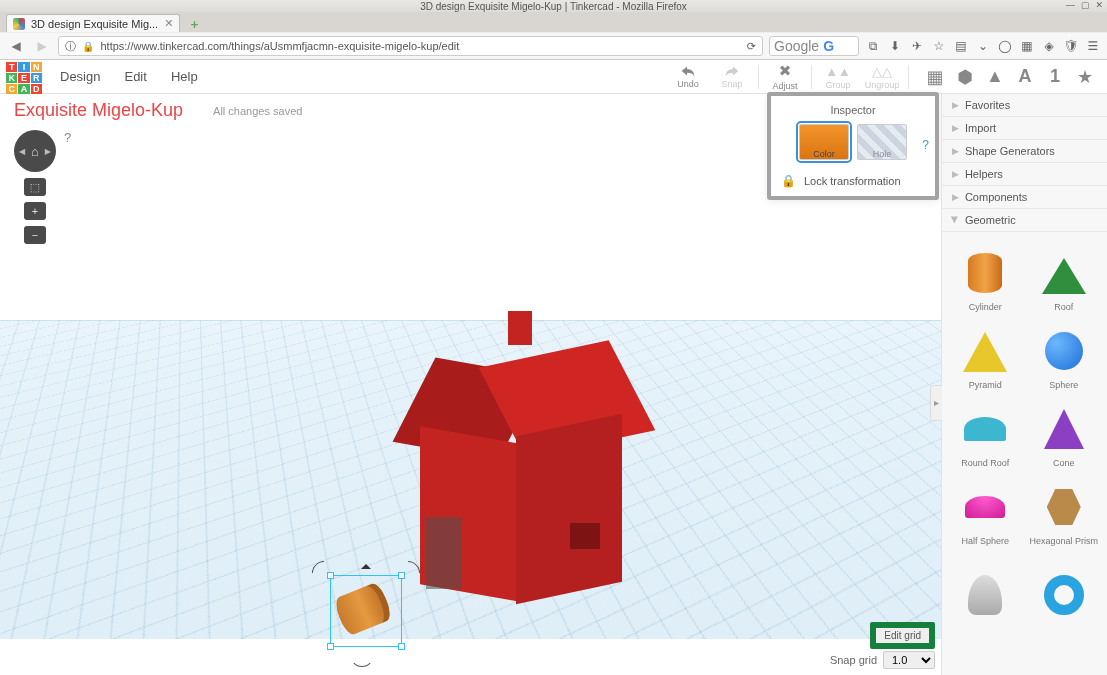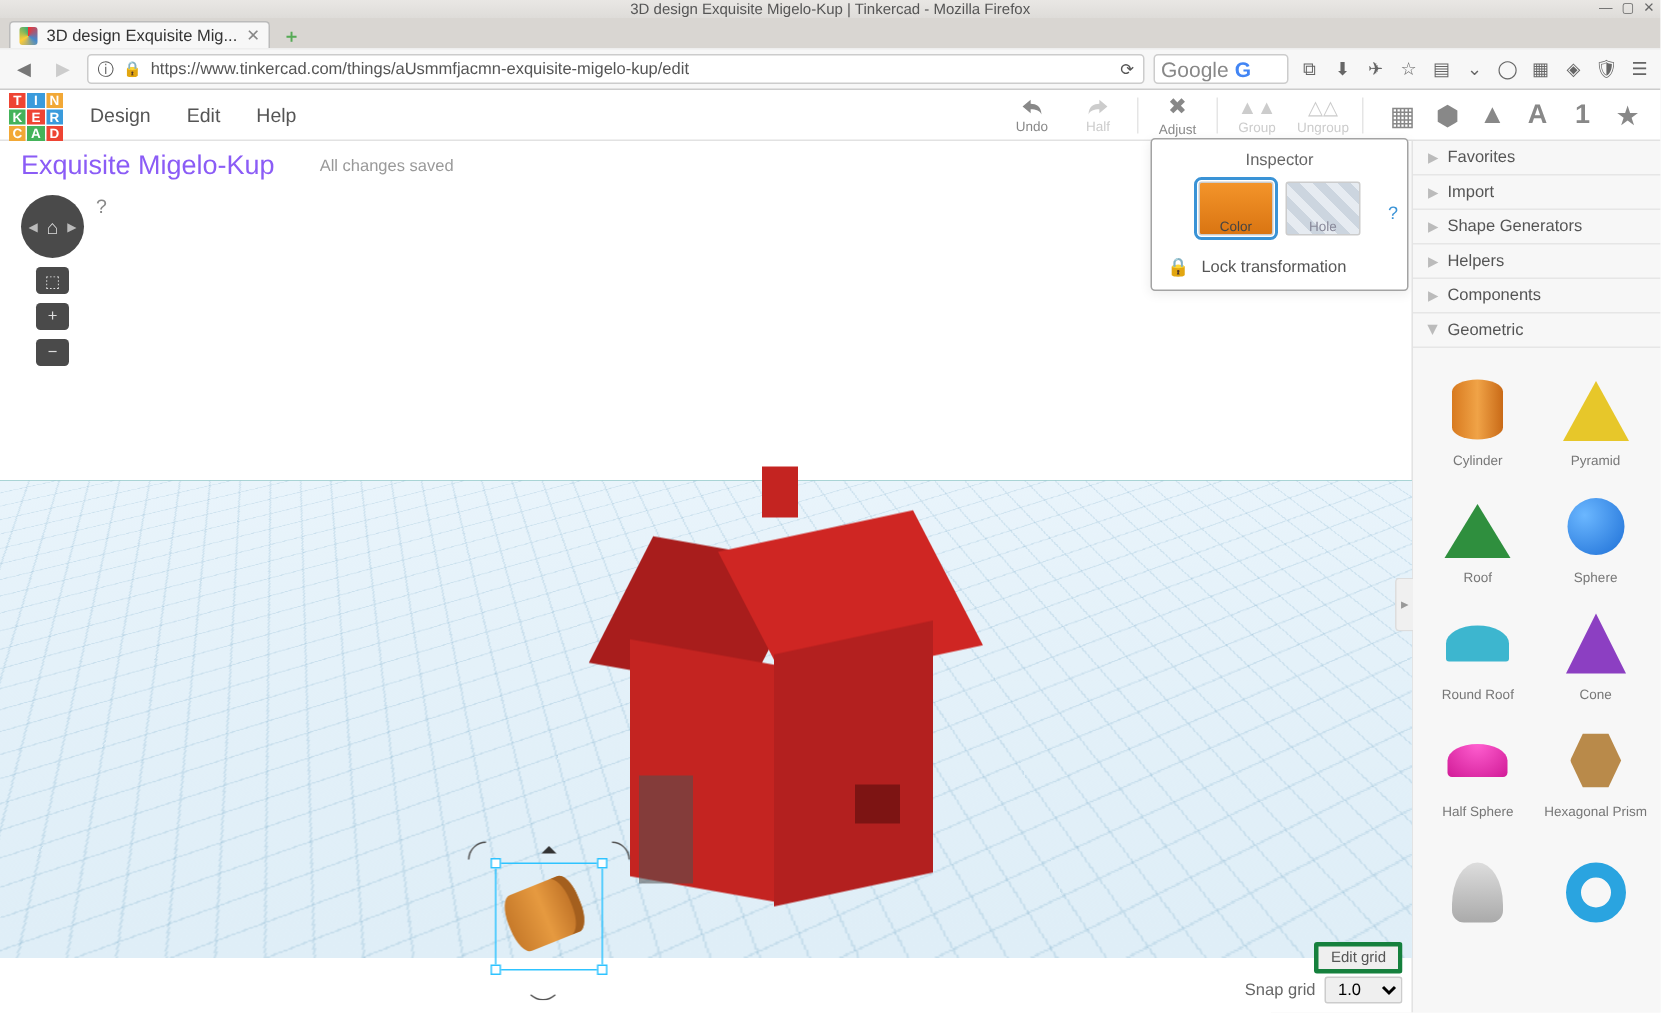--- a/index.html
+++ b/index.html
@@ -36,21 +36,21 @@
 .appbar-right{ margin-left:auto; display:flex; align-items:center; height:34px; }
 .actbtn{ width:44px; height:34px; display:flex; flex-direction:column; align-items:center; justify-content:center; font-size:9px; color:#888; gap:1px; cursor:pointer;}
 .actbtn svg{width:18px;height:14px;}
 .actbtn.disabled{ color:#ccc; }
 .vsep{ width:1px; height:24px; background:#e5e5e5; margin:0 4px;}
 .righttools{ display:flex; align-items:center; gap:10px; padding:0 12px; color:#888;}
 .righttools .ti{ width:20px;height:20px; display:flex;align-items:center;justify-content:center; cursor:pointer; font-size:18px;}
 
 
 .projrow{ position:absolute; top:40px; left:14px; display:flex; align-items:center; gap:30px;}
-.projname{ color:#8b5cf6; font-size:18px; font-weight:300;}
+.projname{ color:#ef4444; font-size:18px; font-weight:300;}
 .saved{ color:#999; font-size:11px;}
 
 
 .canvas { position:absolute; top:65px; left:0; right:166px; bottom:0; overflow:hidden; background:#fff;}
 .gridplane{ position:absolute; left:-120px; right:-120px; top:120px; bottom:-40px;
   background:
     repeating-linear-gradient(75deg, rgba(120,170,200,.25) 0 1px, transparent 1px 22px),
     repeating-linear-gradient(-30deg, rgba(120,170,200,.25) 0 1px, transparent 1px 22px),
     linear-gradient(#e9f4fb,#dfeef7);
   transform: perspective(900px) rotateX(58deg);
@@ -82,25 +82,25 @@
 .handle{ position:absolute; width:7px;height:7px;background:#fff;border:1px solid #2ec3ff;}
 .h1{left:-4px;top:-4px}.h2{right:-4px;top:-4px}.h3{left:-4px;bottom:-4px}.h4{right:-4px;bottom:-4px}
 .toph{position:absolute; left:50%; top:-16px; width:0;height:0; border:5px solid transparent;border-bottom-color:#333; transform:translateX(-50%);}
 .rotarc{ position:absolute; width:24px;height:24px; border:1px solid #555; border-color:#555 transparent transparent transparent; border-radius:50%;}
 .ra1{left:-18px;top:-14px;transform:rotate(-45deg)}
 .ra2{right:-18px;top:-14px;transform:rotate(45deg)}
 .ra3{left:20px;bottom:-20px;transform:rotate(180deg)}
 
 
 .snap{ position:absolute; right:172px; bottom:6px; display:flex; align-items:center; gap:6px; font-size:11px; color:#666;}
-.editgrid{ position:absolute; right:172px; bottom:26px; background:#efefef; border:3px solid #15803d; border-radius:2px; padding:2px 8px; font-size:10px; color:#555;}
+.editgrid{ position:absolute; right:172px; bottom:26px; background:#efefef; border:6px solid #15803d; border-radius:2px; padding:2px 8px; font-size:10px; color:#555;}
 .snap select{ font-size:11px; border:1px solid #ccc; border-radius:2px; padding:1px 4px;}
 
 
-.inspector{ position:absolute; top:32px; right:168px; width:172px; background:#fff; border:1px solid #a3a3a3; border-radius:3px; box-shadow:0 2px 8px rgba(0,0,0,.08); padding:6px 0 8px;}
+.inspector{ position:absolute; top:32px; right:168px; width:172px; background:#fff; border:4px solid #a3a3a3; border-radius:3px; box-shadow:0 2px 8px rgba(0,0,0,.08); padding:6px 0 8px;}
 .inspector h4{ text-align:center; font-size:11px; color:#666; font-weight:500; padding:2px 0 8px;}
 .swatches{ display:flex; justify-content:center; gap:8px; padding-bottom:8px;}
 .swatch{ width:50px; height:36px; border:1px solid #ccc; border-radius:2px; display:flex; align-items:flex-end; justify-content:center; font-size:9px; color:#444; cursor:pointer; position:relative;}
 .swatch.sel{ outline:2px solid #3a93d6; outline-offset:1px;}
 .sw-color{ background:linear-gradient(#f3942a,#da7512);}
 .sw-hole{ background:repeating-linear-gradient(45deg,#ccd5df 0 6px,#e6ebf1 6px 12px); color:#889;}
 .inspector .help{ position:absolute; right:6px; top:42px; color:#3a93d6; font-size:12px; cursor:pointer;}
 .lockrow{ display:flex; align-items:center; gap:8px; padding:6px 10px 0; font-size:11px; color:#555;}
 .lockrow .lk{ color:#666; font-size:12px;}
 
@@ -197,21 +197,21 @@
       <div class="actbtn">
         <svg viewBox="0 0 20 14">
             <path d="M9 2 3 7l6 5V9c4 0 7 1 8 4 0-6-4-8-8-8V2z" fill="#888"></path>
           </svg>
         <span>Undo</span>
       </div>
       <div class="actbtn disabled">
         <svg viewBox="0 0 20 14">
             <path d="M11 2l6 5-6 5V9c-4 0-7 1-8 4 0-6 4-8 8-8V2z" fill="#ccc"></path>
           </svg>
-        <span>Half</span>
+        <span>Snap</span>
       </div>
       <div class="vsep"></div>
       <div class="actbtn">
         <span style="font-size:15px;color:#888">✖</span>
         <span>Adjust</span>
       </div>
       <div class="vsep"></div>
       <div class="actbtn disabled">
         <span style="font-size:13px">▲▲</span>
         <span>Group</span>
@@ -328,32 +328,32 @@
       </div>
     <div class="shapegrid" id="shapegrid">
         <div class="shapecell">
           <div class="thumb">
             <div class="th-cyl"></div>
           </div>
           <span>Cylinder</span>
         </div>
         <div class="shapecell">
           <div class="thumb">
+            <div class="th-roof"></div>
+          </div>
+          <span>Roof</span>
+        </div>
+        <div class="shapecell">
+          <div class="thumb">
             <div class="th-pyr"></div>
           </div>
           <span>Pyramid</span>
         </div>
         <div class="shapecell">
           <div class="thumb">
-            <div class="th-roof"></div>
-          </div>
-          <span>Roof</span>
-        </div>
-        <div class="shapecell">
-          <div class="thumb">
             <div class="th-sph"></div>
           </div>
           <span>Sphere</span>
         </div>
         <div class="shapecell">
           <div class="thumb">
             <div class="th-rr"></div>
           </div>
           <span>Round Roof</span>
         </div>

